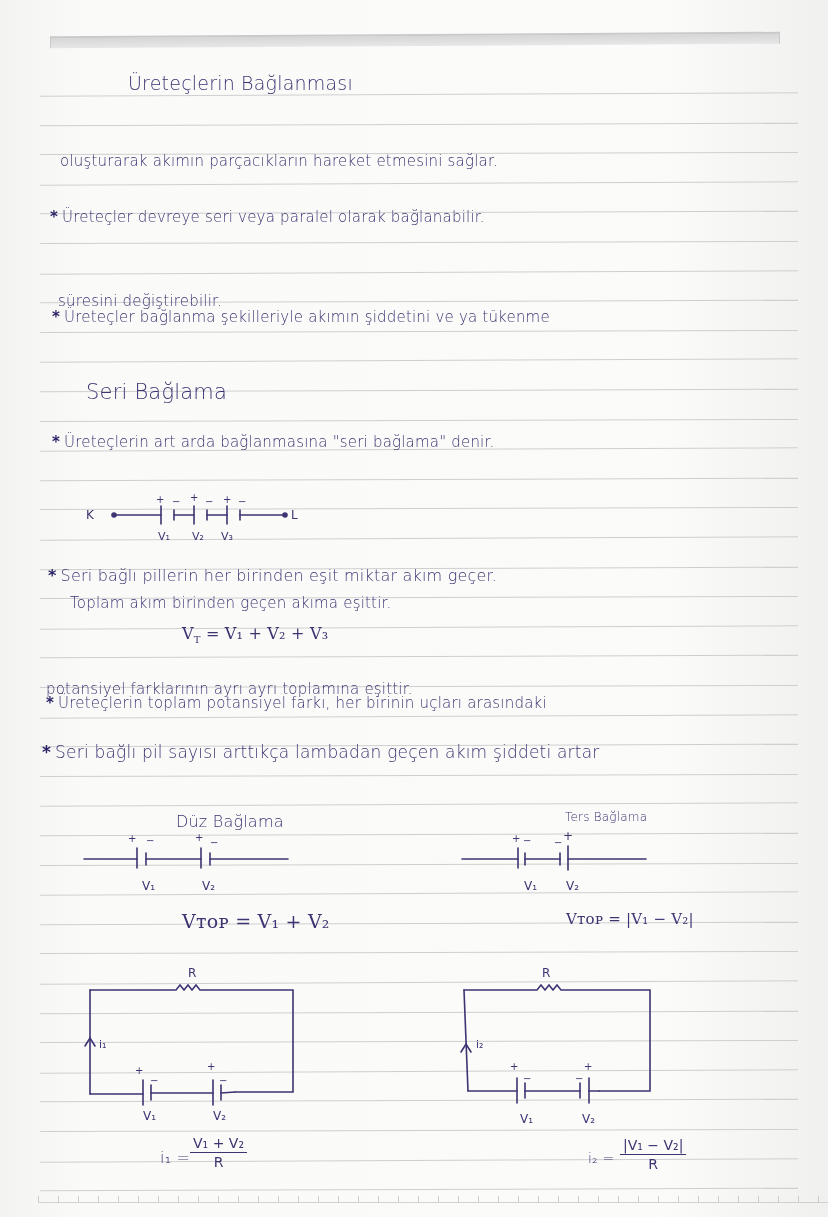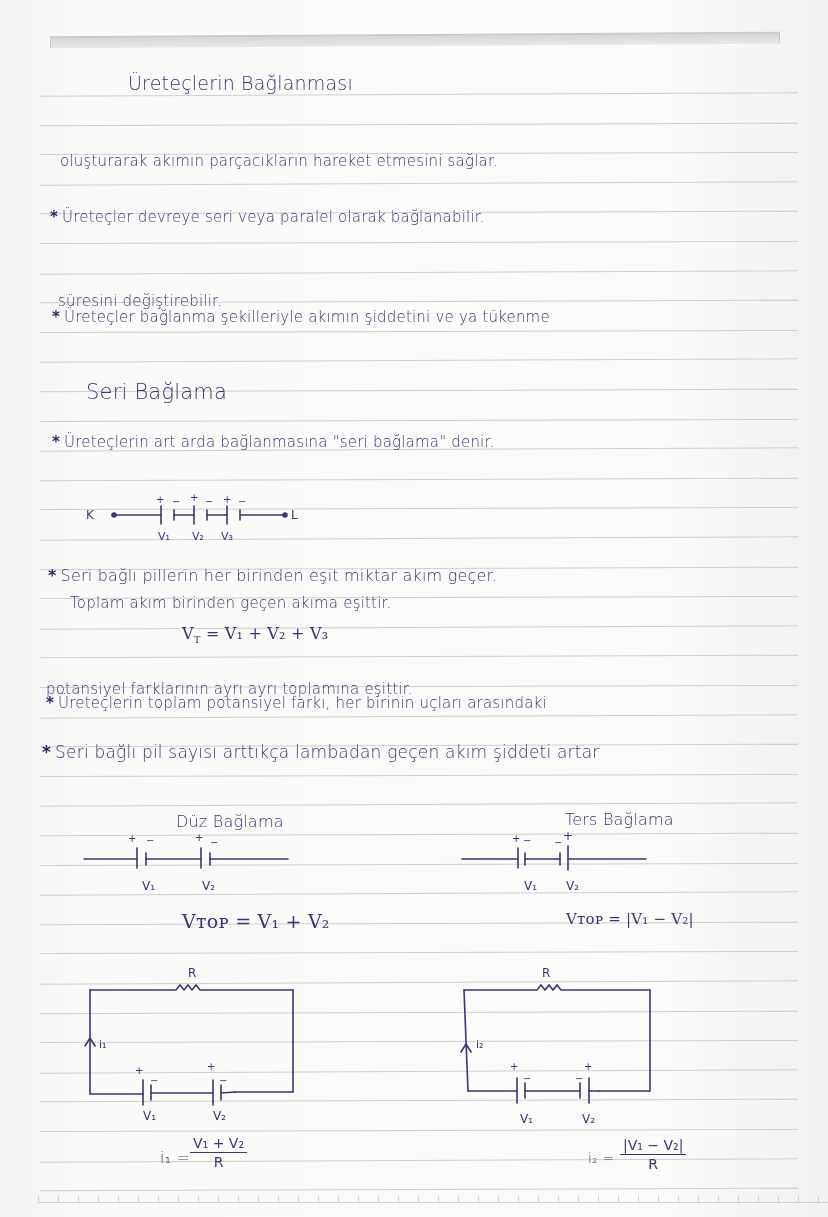--- a/index.html
+++ b/index.html
@@ -172,21 +172,21 @@
     <line x1="126" y1="29" x2="204" y2="29"></line>
     <text x="44" y="12" font-size="10">+</text>
     <text x="62" y="14" font-size="10">−</text>
     <text x="111" y="11" font-size="10">+</text>
     <text x="126" y="16" font-size="10">−</text>
     <text x="58" y="60" font-size="12">V₁</text>
     <text x="118" y="60" font-size="12">V₂</text>
   </svg>
   <div class="hw math" style="left:182px; top:910px; font-size:19px;">Vᴛᴏᴘ = V₁ + V₂</div>
 
-  <div class="hw body-txt" style="left:565px; top:810px; font-size:16px;">Ters Bağlama</div>
+  <div class="hw body-txt" style="left:565px; top:810px; font-size:12px;">Ters Bağlama</div>
   <svg style="left:462px; top:830px;" width="200" height="60">
     <line x1="0" y1="29" x2="56" y2="29"></line>
     <line x1="56" y1="18" x2="56" y2="38"></line>
       <line x1="63" y1="23" x2="63" y2="35"></line>
     <line x1="63" y1="29" x2="98" y2="29"></line>
     <line x1="98" y1="23" x2="98" y2="35"></line>
       <line x1="106" y1="16" x2="106" y2="40"></line>
     <line x1="106" y1="29" x2="184" y2="29"></line>
     <text x="50" y="12" font-size="10">+</text>
     <text x="61" y="14" font-size="10">−</text>

